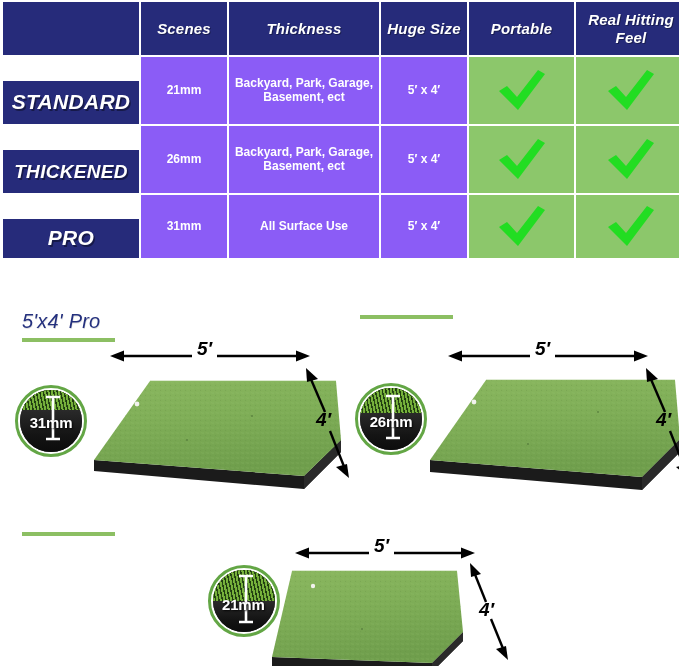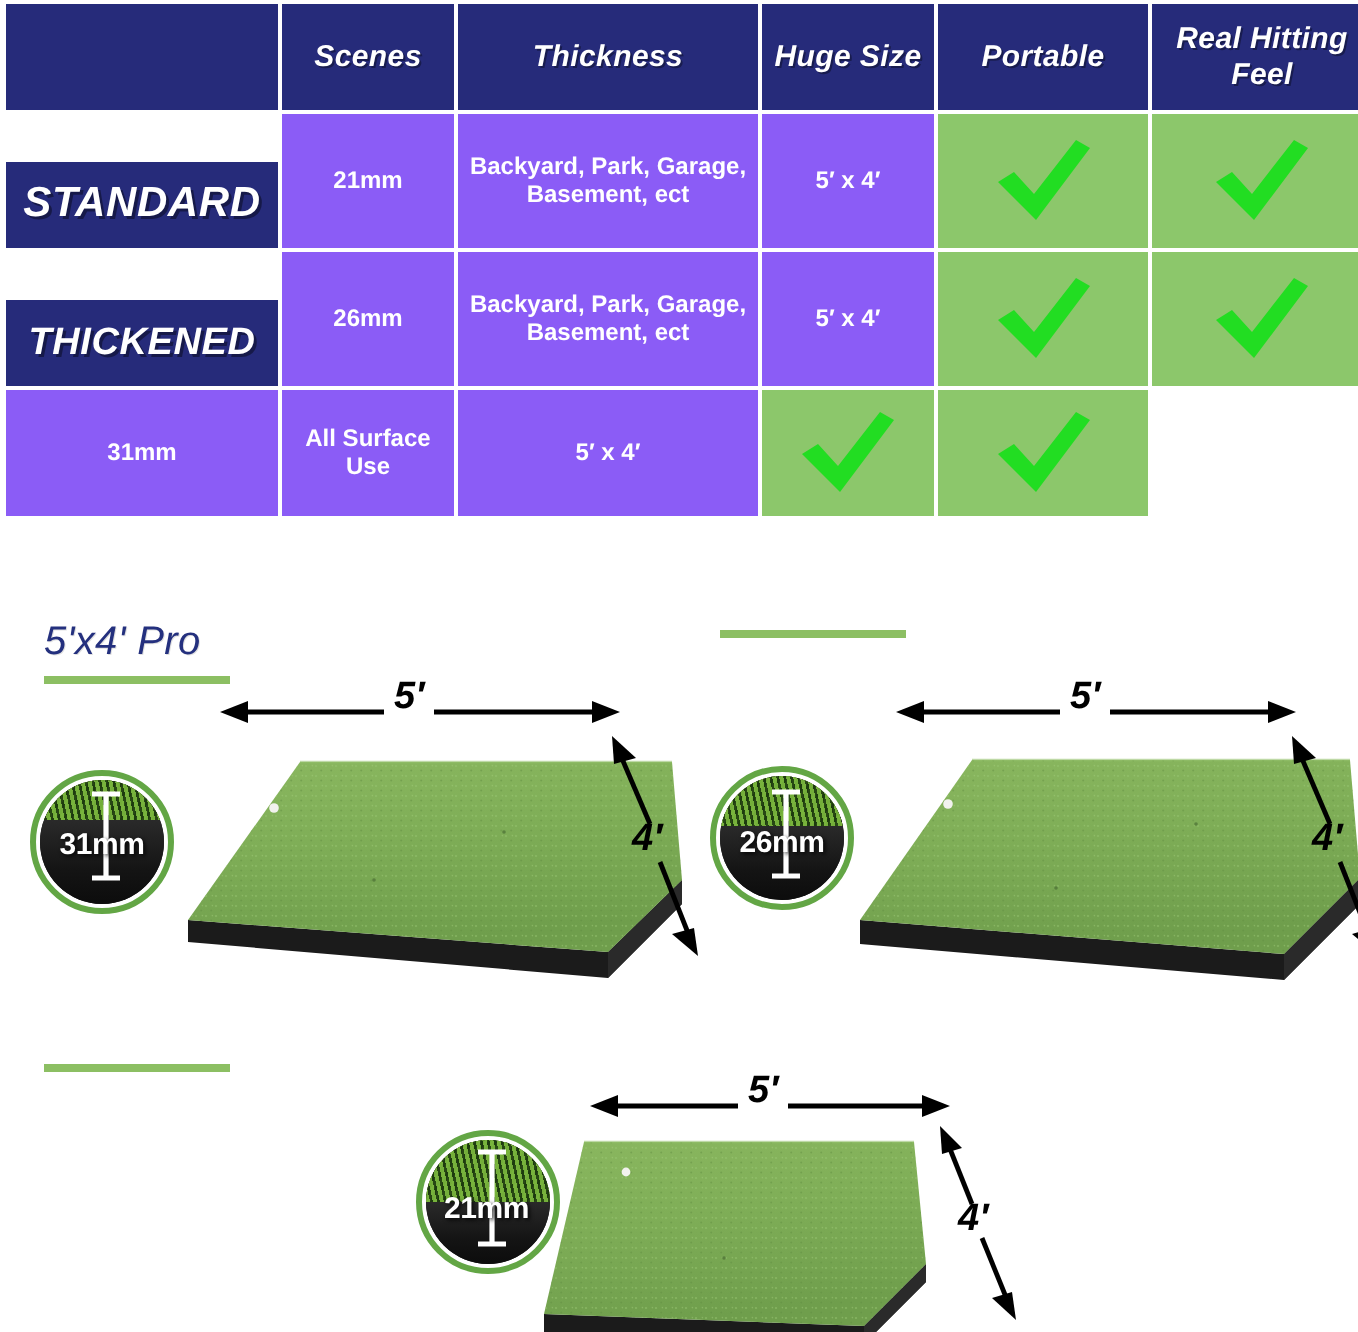--- a/index.html
+++ b/index.html
@@ -196,20 +196,21 @@
     </span>
   </div>
   <div class="check-wrap">
     <span>
       <svg width="54" height="44" viewBox="0 0 54 44">
           <path d="M4 22 L12 17 L22 28 L43 1 L50 5 L23 41 Z" fill="#22dd22"></path>
         </svg>
     </span>
   </div>
 
+  <div class="cell cell-rowlabel">PRO</div>
   <div class="cell cell-data">31mm</div>
   <div class="cell cell-data">All Surface Use</div>
   <div class="cell cell-data">5′ x 4′</div>
   <div class="check-wrap">
     <span>
       <svg width="54" height="44" viewBox="0 0 54 44">
           <path d="M4 22 L12 17 L22 28 L43 1 L50 5 L23 41 Z" fill="#22dd22"></path>
         </svg>
     </span>
   </div>

